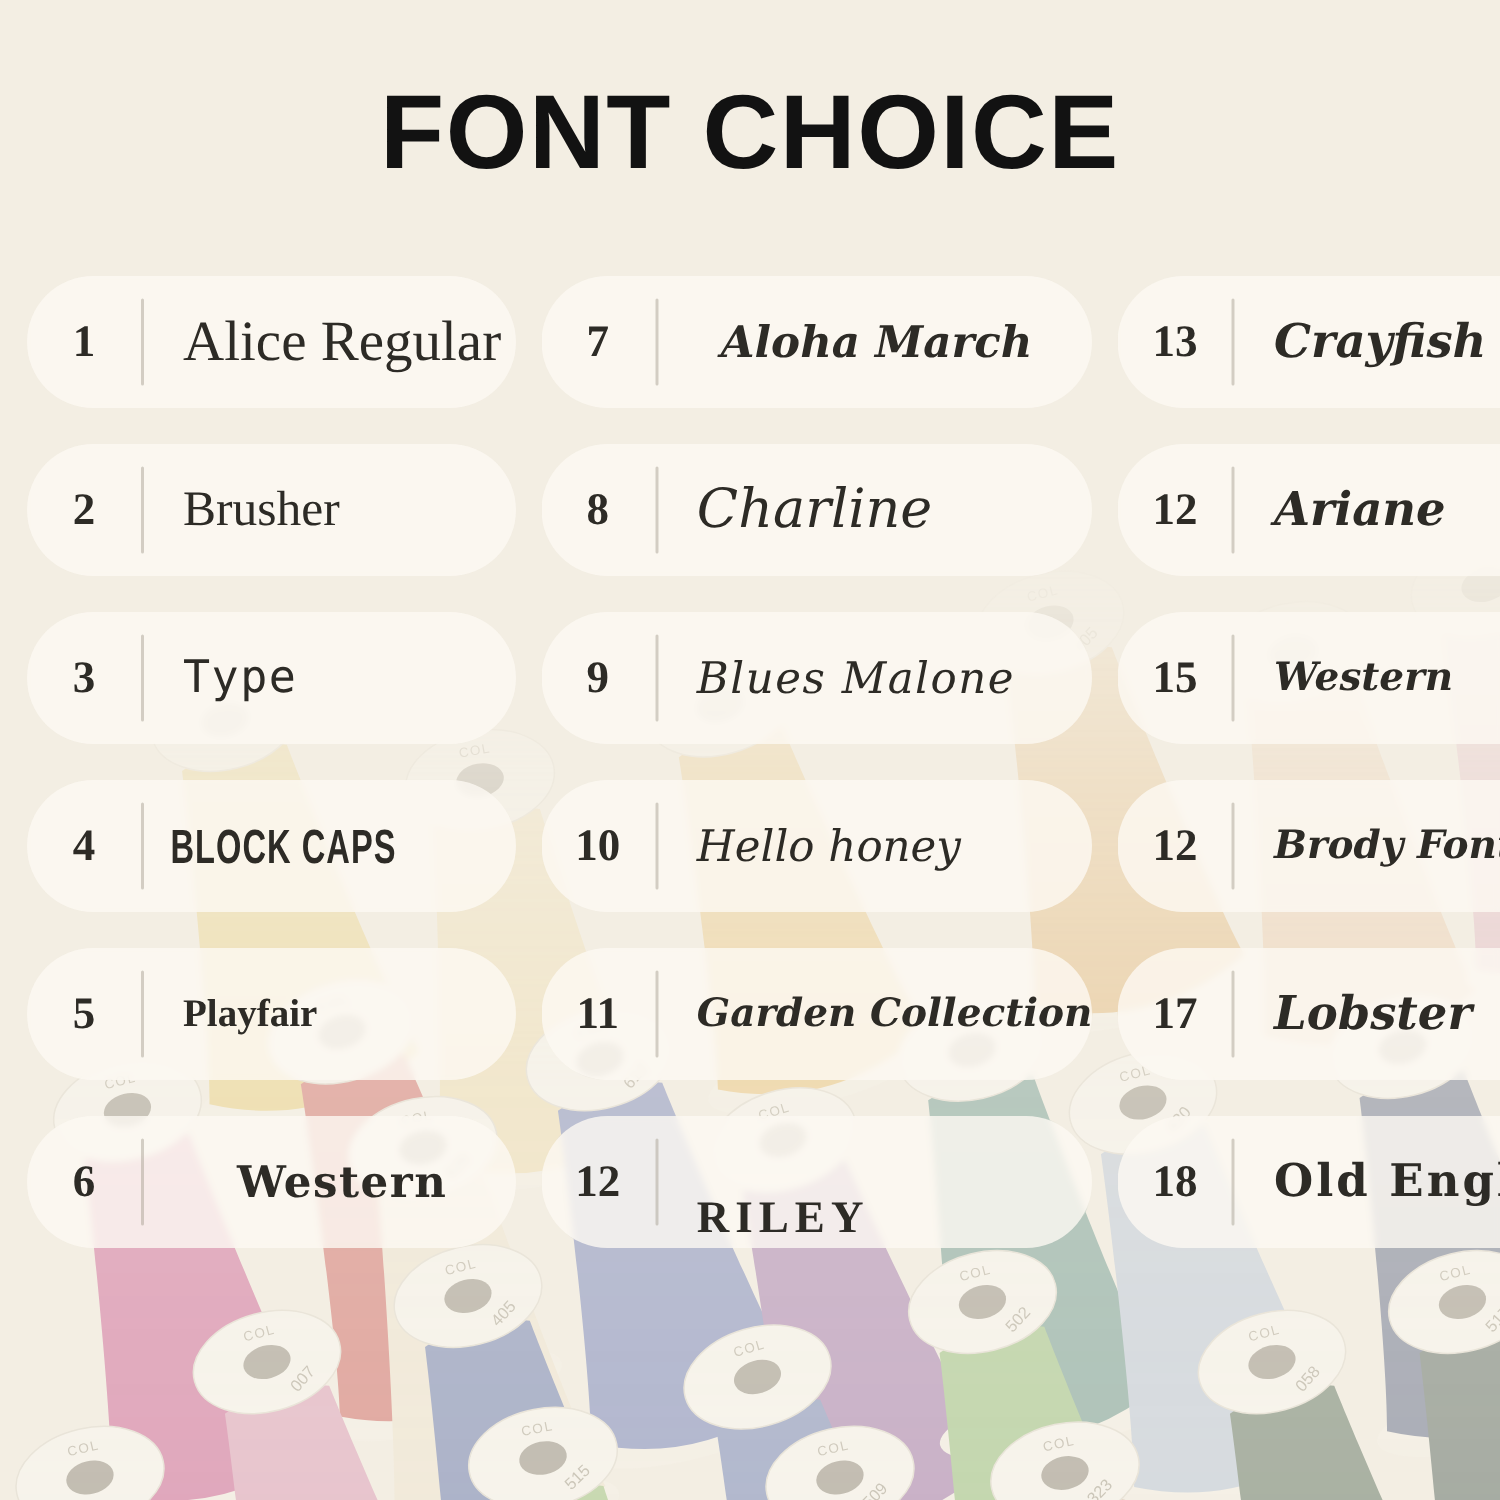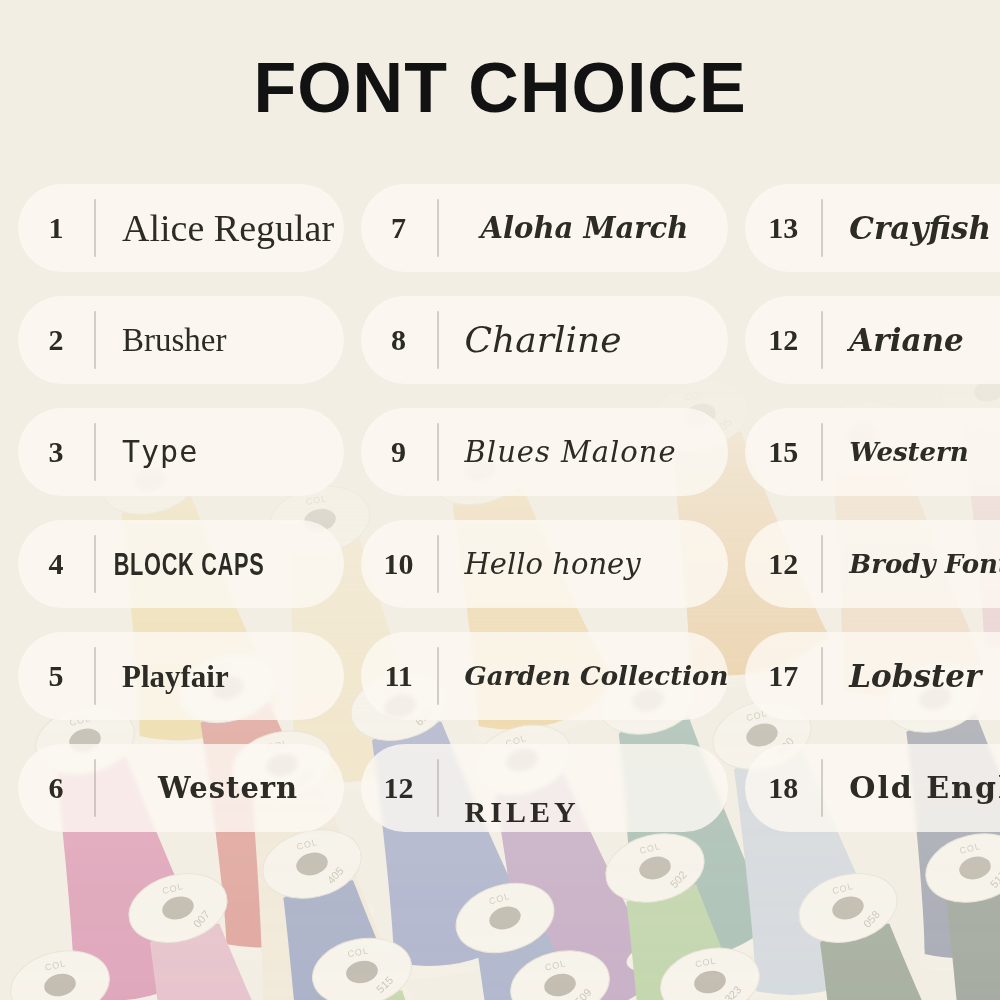--- a/index.html
+++ b/index.html
@@ -43,21 +43,21 @@
   }
   .fname{
     padding-left:26px;white-space:nowrap;color:var(--ink,#2d2b26);
     line-height:1;
   }
   
   .s-alice          {font-family:"Liberation Serif",serif;font-size:38px;}
   .s-georgia        {font-family:"Liberation Serif",serif;font-size:33px;}
   .s-type           {font-family:"DejaVu Sans Mono",monospace;font-size:30px;letter-spacing:1px;}
   .s-block          {font-family:"Liberation Sans",sans-serif;font-weight:bold;font-size:32px;letter-spacing:1px;transform:scaleX(.68);transform-origin:left center;}
-  .s-playfair       {font-family:"Liberation Serif",serif;font-weight:bold;font-size:31px;}
+  .s-playfair       {font-family:"Liberation Serif",serif;font-weight:bold;font-size:26px;}
   .s-western        {font-family:"DejaVu Serif",serif;font-weight:bold;font-size:29px;letter-spacing:1px;margin-left:36px;}
   .s-script-bouncy  {font-family:"DejaVu Serif",serif;font-style:italic;font-weight:bold;font-size:29px;margin-left:16px;}
   .s-script-elegant {font-family:"DejaVu Serif",serif;font-style:italic;font-size:36px;}
   .s-script-mono    {font-family:"DejaVu Serif",serif;font-style:italic;font-size:29px;letter-spacing:1px;}
   .s-script-casual  {font-family:"DejaVu Serif",serif;font-style:italic;font-size:29px;}
   .s-script-brush   {font-family:"DejaVu Serif",serif;font-style:italic;font-weight:bold;font-size:26px;}
   .s-deco           {font-family:"Liberation Serif",serif;font-weight:bold;font-size:30px;letter-spacing:4px;margin-top:47px;}
   .s-script-bold    {font-family:"DejaVu Serif",serif;font-style:italic;font-weight:bold;font-size:31px;}
   .s-blackletter    {font-family:"DejaVu Serif",serif;font-weight:bold;font-size:30px;letter-spacing:2px;}
 </style>

